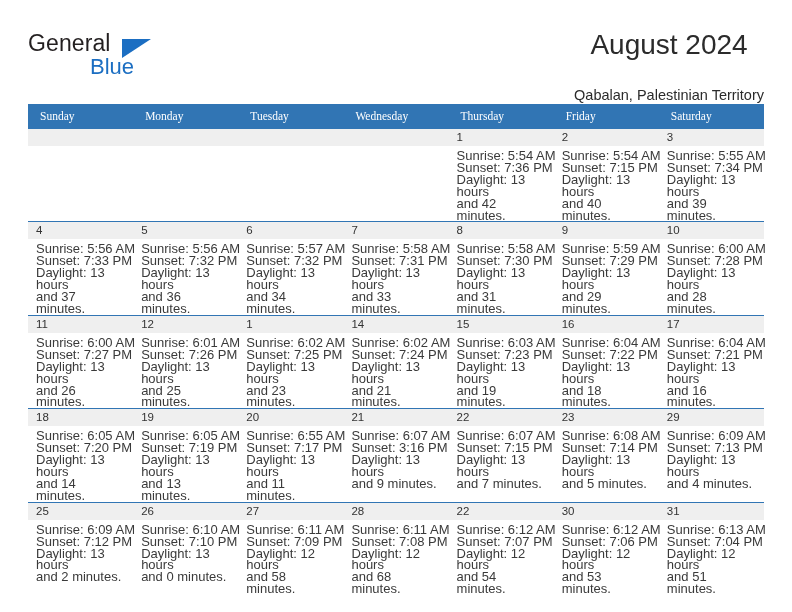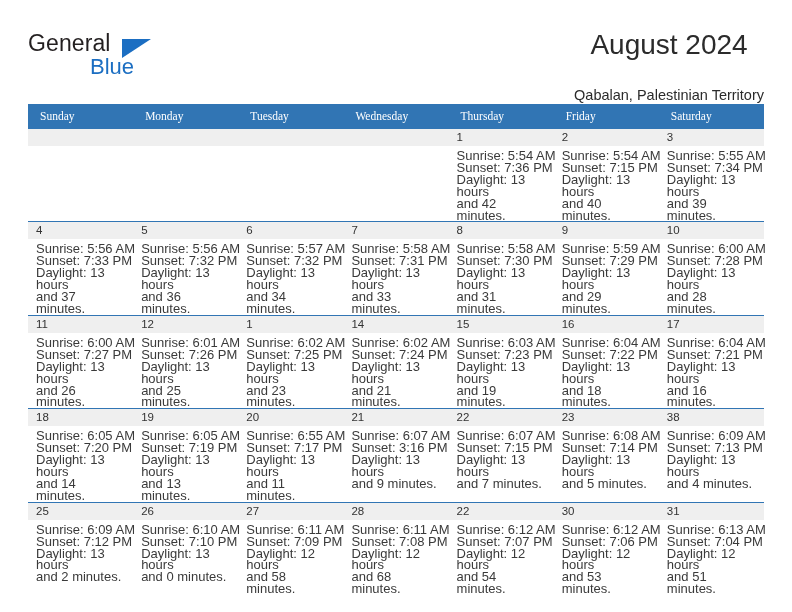--- a/index.html
+++ b/index.html
@@ -400,21 +400,21 @@
           <td>
             <div class="daynum-band">23</div>
             <div class="cell-body">
               <div>Sunrise: 6:08 AM</div>
               <div>Sunset: 7:14 PM</div>
               <div class="daylight-line">Daylight: 13 hours</div>
               <div class="daylight-line">and 5 minutes.</div>
             </div>
           </td>
           <td>
-            <div class="daynum-band">38</div>
+            <div class="daynum-band">29</div>
             <div class="cell-body">
               <div>Sunrise: 6:09 AM</div>
               <div>Sunset: 7:13 PM</div>
               <div class="daylight-line">Daylight: 13 hours</div>
               <div class="daylight-line">and 4 minutes.</div>
             </div>
           </td>
         </tr>
         <tr class="week-row">
           <td>

